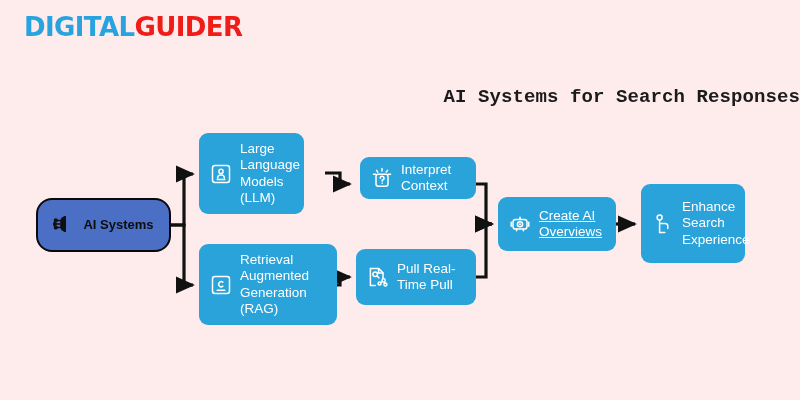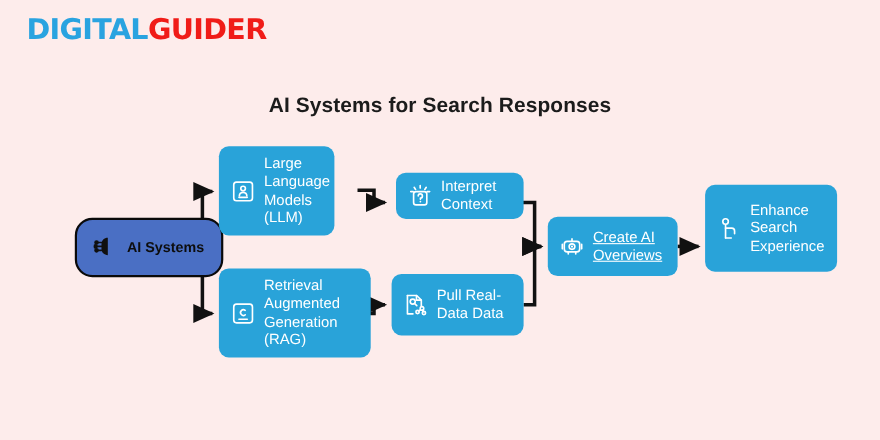--- a/index.html
+++ b/index.html
@@ -30,22 +30,22 @@
   }
   #logo .part-a { color: #29a3e0; }
   #logo .part-b { color: #f01c18; }
 
   
   #title {
     position: absolute;
     left: 0;
     top: 86px;
     width: 800px;
-    text-align: center;
-    font-family: Liberation Sans, sans-serif;
+    text-align: right;
+    font-family: Liberation Mono, monospace;
     font-size: 19px;
     font-weight: bold;
     color: #1b1b1b;
     letter-spacing: 0.1px;
   }
 
   
   #flow {
     position: absolute;
     left: 0; top: 0;
@@ -93,35 +93,34 @@
     top: 198px;
     width: 135px;
     height: 54px;
     background: #4a6fc4;
     border: 2.5px solid #0a0a0a;
     border-radius: 16px;
     color: #101010;
     justify-content: center;
     gap: 6px;
     padding: 14px 8px;
-    margin-left: 32px;
   }
   #node-root .lbl {
     font-size: 13px;
     font-weight: bold;
     color: #0d0d0d;
   }
   #node-root .ico svg { width: 22px; height: 22px; }
 
   #node-llm      { left: 199px; top: 133px; width: 105px; height: 81px; }
   #node-rag      { left: 199px; top: 244px; width: 138px; height: 81px; }
   #node-interpret{ left: 360px; top: 157px; width: 116px; height: 42px; }
   #node-realtime { left: 356px; top: 249px; width: 120px; height: 56px; }
   #node-overview { left: 498px; top: 197px; width: 118px; height: 54px; text-decoration: underline; }
-  #node-enhance  { left: 641px; top: 168px; width: 120px; height: 79px; align-items: center; }
+  #node-enhance  { left: 641px; top: 184px; width: 104px; height: 79px; align-items: center; }
 </style>
 </head>
 <body>
 
 <div id="logo">
   <span class="part-a">DIGITAL</span><span class="part-b">GUIDER</span>
 </div>
 
 <div id="title">AI Systems for Search Responses</div>
 
@@ -216,21 +215,21 @@
         <path d="M12.6 3.8v4.1h4.2"></path>
         <circle cx="9.2" cy="9.2" r="2.3"></circle>
         <path d="M10.9 10.9l2 2"></path>
         <circle cx="17.6" cy="15.4" r="1.6"></circle>
         <circle cx="13.6" cy="18.6" r="1.5"></circle>
         <circle cx="19.4" cy="19.6" r="1.5"></circle>
         <path d="M16.3 16.6l-1.6 1.1M18.3 16.7l0.8 1.6"></path>
       </svg>
     </span>
     <span class="lbl">Pull Real-
-Data Data</span>
+Time Pull</span>
   </div>
 
   <div class="node" id="node-overview">
     <span class="ico">
       <svg viewBox="0 0 24 24" fill="none" stroke="#ffffff" stroke-width="1.5" stroke-linecap="round" stroke-linejoin="round">
         <rect x="5" y="7.4" width="14" height="9.6" rx="2.6"></rect>
         <path d="M9.4 12.2c0-1.5 1.2-2.5 2.6-2.5s2.6 1 2.6 2.5-1.2 2.5-2.6 2.5-2.6-1-2.6-2.5z"></path>
         <circle cx="12" cy="12.2" r="1" fill="#ffffff" stroke="none"></circle>
         <path d="M3.2 10.2v4M20.8 10.2v4"></path>
         <path d="M8.6 17v1.8M15.4 17v1.8"></path>

